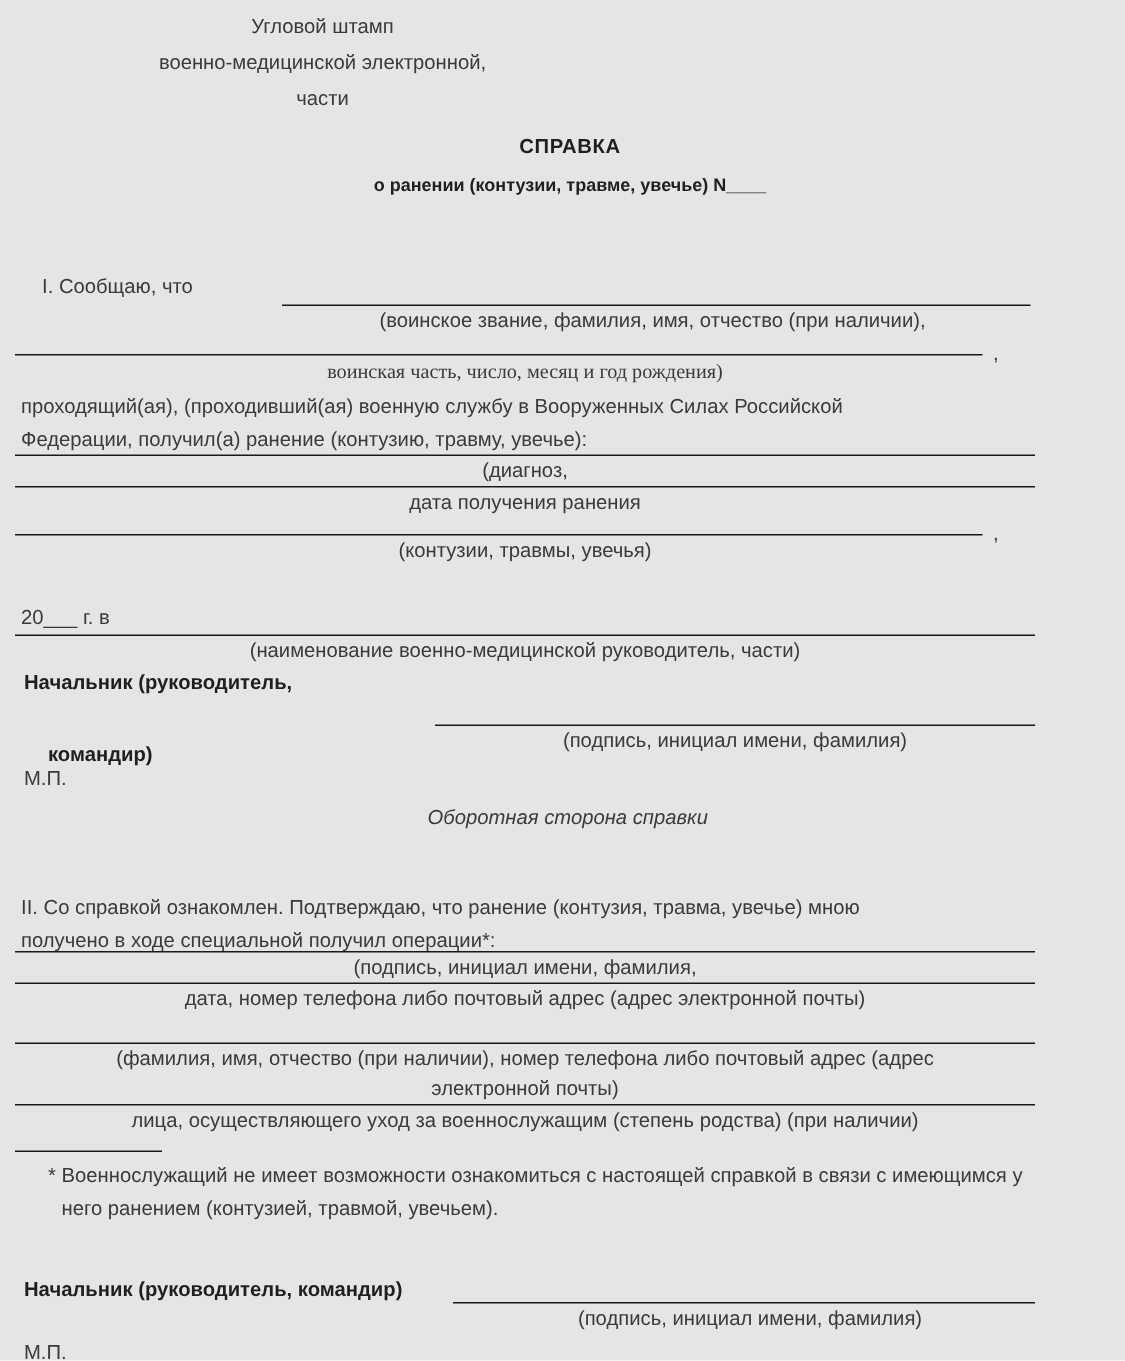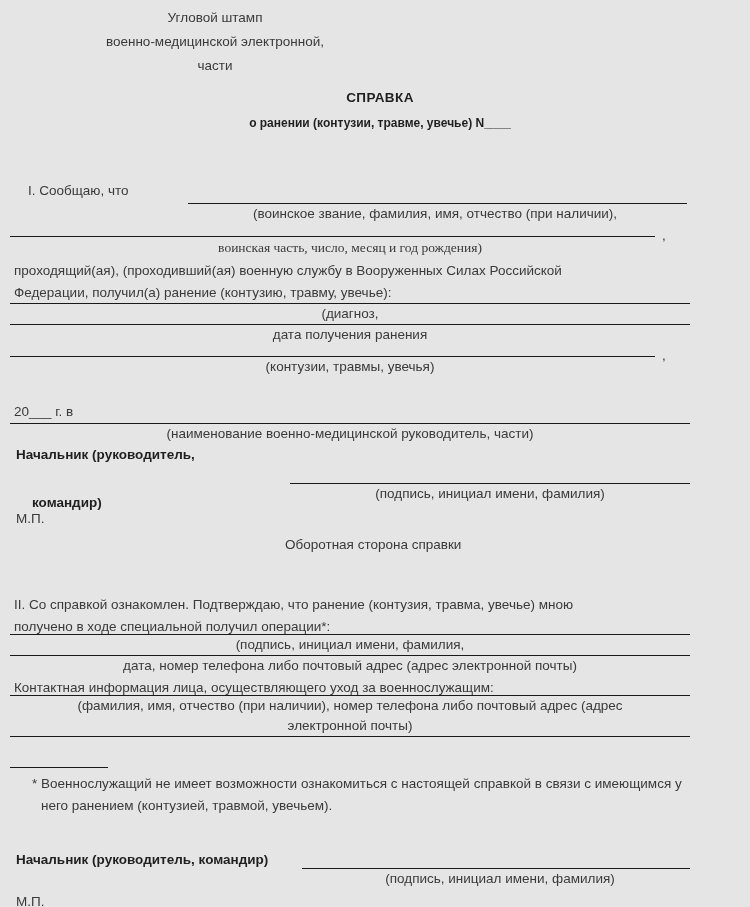--- a/index.html
+++ b/index.html
@@ -137,38 +137,38 @@
   <div class="cap" style="left:10px; top:424px; width:680px;">(наименование военно-медицинской руководитель, части)</div>
 
   <div class="t bold" style="left:16px; top:444px;">Начальник (руководитель,</div>
   <div class="t bold" style="left:32px; top:466px;margin-top:26px;">командир)</div>
 
   <div class="rule" style="left:290px; top:483px; width:400px;"></div>
   <div class="cap" style="left:240px; top:484px; width:500px;">(подпись, инициал имени, фамилия)</div>
 
   <div class="t" style="left:16px; top:508px;">М.П.</div>
 
-  <div class="t" style="left:285px; top:534px;">Оборотная сторона справки</div>
+  <div class="t" style="left:285px; top:534px;font-style:italic;">Оборотная сторона справки</div>
 
   <div class="t" style="left:14px; top:594px;">II. Со справкой ознакомлен. Подтверждаю, что ранение (контузия, травма, увечье) мною</div>
   <div class="t" style="left:14px; top:616px;">получено в ходе специальной получил операции*:</div>
 
   <div class="rule" style="left:10px; top:634px; width:680px;"></div>
   <div class="cap" style="left:10px; top:635px; width:680px;">(подпись, инициал имени, фамилия,</div>
 
   <div class="rule" style="left:10px; top:655px; width:680px;"></div>
   <div class="cap" style="left:10px; top:656px; width:680px;">дата, номер телефона либо почтовый адрес (адрес электронной почты)</div>
 
-  <div class="t" style="left:14px; top:677px;">Контактная информация лица, осуществляющего уход за военнослужащим:</div>
 
   <div class="rule" style="left:10px; top:695px; width:680px;"></div>
   <div class="cap" style="left:10px; top:696px; width:680px;">(фамилия, имя, отчество (при наличии), номер телефона либо почтовый адрес (адрес</div>
   <div class="cap" style="left:10px; top:716px; width:680px;">электронной почты)</div>
 
   <div class="rule" style="left:10px; top:736px; width:680px;"></div>
+  <div class="cap" style="left:10px; top:737px; width:680px;">лица, осуществляющего уход за военнослужащим (степень родства) (при наличии)</div>
 
   <div class="rule thin" style="left:10px; top:767px; width:98px;"></div>
 
   <div class="t" style="left:32px; top:773px;">* Военнослужащий не имеет возможности ознакомиться с настоящей справкой в связи с имеющимся у</div>
   <div class="t" style="left:14px; top:795px;margin-left:27px;">него ранением (контузией, травмой, увечьем).</div>
 
   <div class="t bold" style="left:16px; top:849px;">Начальник (руководитель, командир)</div>
 
   <div class="rule" style="left:302px; top:868px; width:388px;"></div>
   <div class="cap" style="left:250px; top:869px; width:500px;">(подпись, инициал имени, фамилия)</div>

